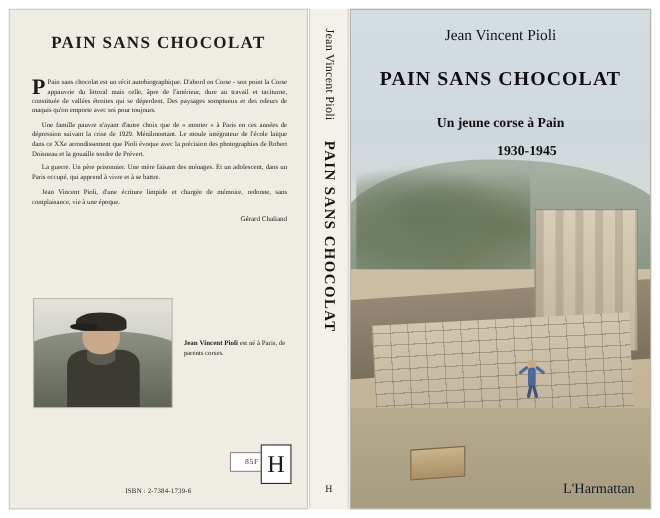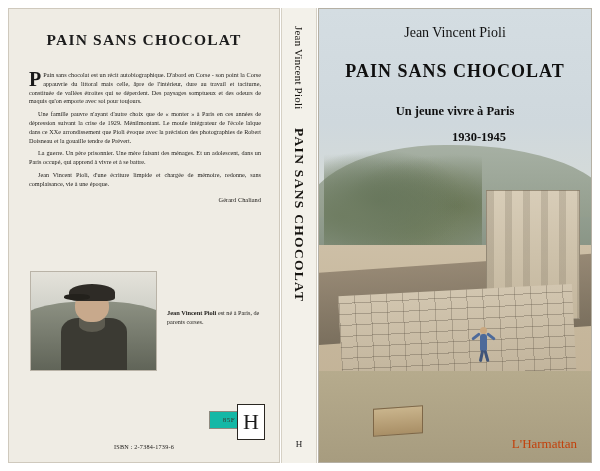--- a/index.html
+++ b/index.html
@@ -162,21 +162,21 @@
   }
   .photo-caption b { font-size: 6.4px; }
 
   .price-box {
     position: absolute;
     left: 200px;
     top: 402px;
     width: 38px;
     height: 16px;
     border: 1px solid #8f8a7f;
-    background: #14b8a6;
+    background: #ffffff;
     font-size: 7px;
     color: #3a372f;
     text-align: center;
     line-height: 16px;
     letter-spacing: 0.5px;
   }
 
   .isbn-row {
     position: absolute;
     left: 0;
@@ -430,21 +430,21 @@
     font-size: 12.5px;
     font-weight: bold;
     color: #101010;
     padding-left: 24px;
   }
   .fc-publisher {
     position: absolute;
     right: 14px;
     bottom: 10px;
     font-size: 13px;
-    color: #c2410c;
+    color: #0f172a;
     font-family: "Liberation Serif", serif;
   }
 </style>
 </head>
 <body>
 
 <div id="cover">
 
   <div class="back-cover">
 
@@ -503,18 +503,18 @@
       <div class="fc-figure-arm-l"></div>
       <div class="fc-figure-arm-r"></div>
       <div class="fc-figure-body"></div>
       <div class="fc-figure-head"></div>
       <div class="fc-figure-leg-l"></div>
       <div class="fc-figure-leg-r"></div>
     </div>
 
     <div class="fc-author">Jean Vincent Pioli</div>
     <div class="fc-title">PAIN SANS CHOCOLAT</div>
-    <div class="fc-subtitle">Un jeune vivre à Paris</div>
+    <div class="fc-subtitle">Un jeune corse à Pain</div>
     <div class="fc-dates">1930-1945</div>
     <div class="fc-publisher">L'Harmattan</div>
   </div>
 
 </div>
 
 </body></html>

